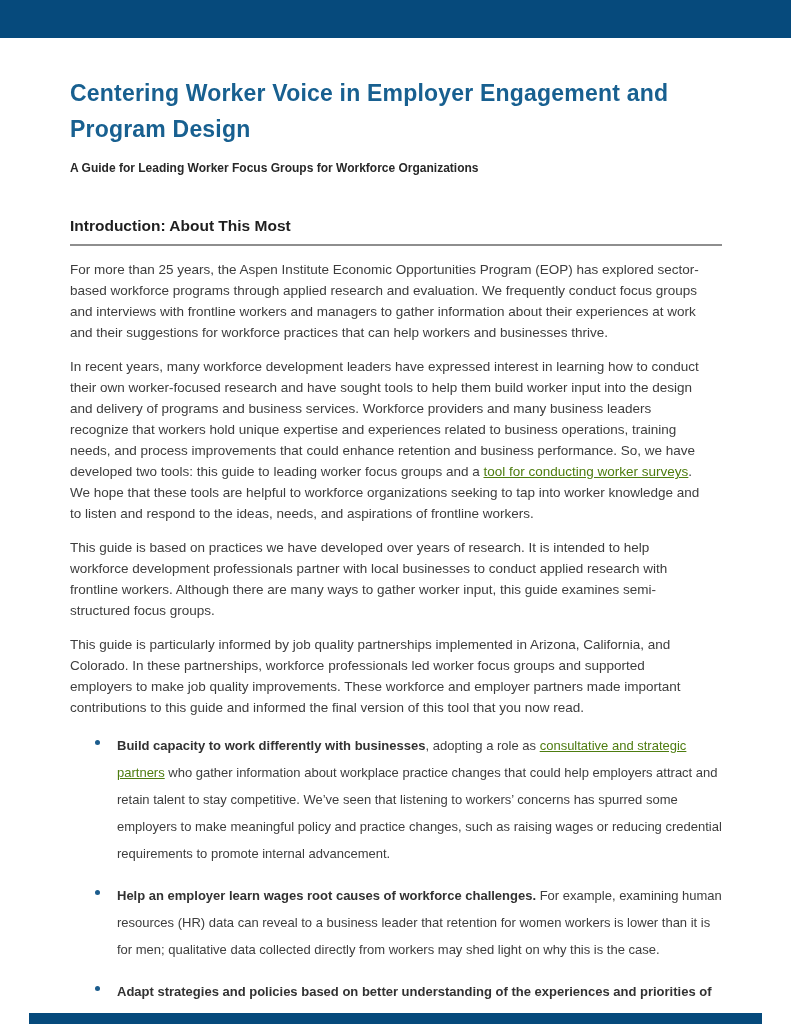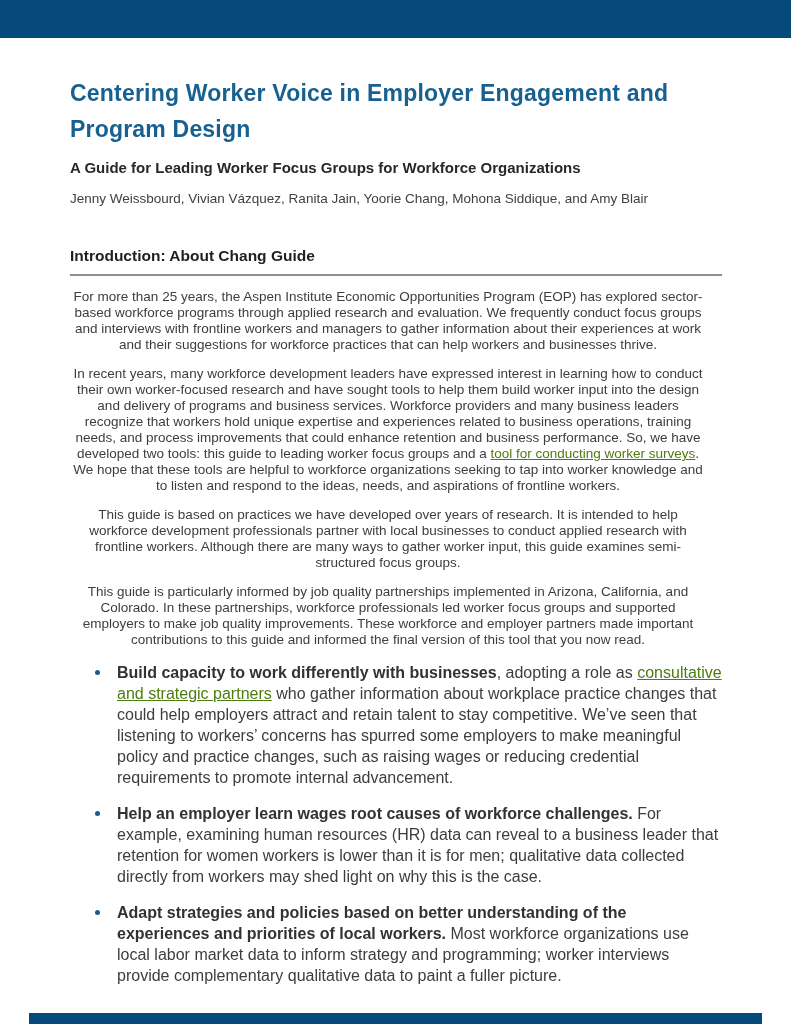--- a/index.html
+++ b/index.html
@@ -33,21 +33,21 @@
   .doc-title {
     margin: 37px 0 0 0;
     font-size: 23px;
     line-height: 36px;
     font-weight: bold;
     letter-spacing: 0.2px;
     color: #186090;
   }
   .doc-subtitle {
     margin: 11px 0 0 0;
-    font-size: 15px;
+    font-size: 12px;
     line-height: 20px;
     font-weight: bold;
     color: #282828;
   }
   .doc-authors {
     margin: 12px 0 0 0;
     font-size: 13.5px;
     line-height: 18px;
     color: #404040;
   }
@@ -60,35 +60,34 @@
   }
   .section-rule {
     margin: 9px 0 0 0;
     border: none;
     height: 2px;
     background: #8E8E8E;
   }
   .para {
     margin: 13px 16px 0 0;
     font-size: 13.5px;
-    line-height: 16px;
+    line-height: 21px;
     color: #3D3D3D;
-    text-align: center;
   }
   .bullet-list {
     margin: 14px 0 0 0;
     padding: 0;
     list-style: none;
   }
   .bullet-item {
     position: relative;
     margin: 1px 0 15px 0;
     padding-left: 47px;
-    font-size: 16px;
-    line-height: 21px;
+    font-size: 13px;
+    line-height: 27px;
     color: #3D3D3D;
   }
   .bullet-dot {
     position: absolute;
     left: 25px;
     top: 8px;
     width: 5px;
     height: 5px;
     border-radius: 50%;
     background: #1B5C8D;
@@ -106,23 +105,22 @@
 <div class="page">
 
   <div class="top-bar"></div>
 
   <div class="content">
 
     <h1 class="doc-title">Centering Worker Voice in Employer Engagement and Program Design</h1>
 
     <h2 class="doc-subtitle">A Guide for Leading Worker Focus Groups for Workforce Organizations</h2>
 
-    <div class="doc-authors">Jenny Weissbourd, Vivian Vázquez, Ranita Jain, Yoorie Chang, Mohona Siddique, and Amy Blair</div>
 
-    <h3 class="section-heading">Introduction: About Chang Guide</h3>
+    <h3 class="section-heading">Introduction: About This Most</h3>
 
     <hr class="section-rule">
 
     <p class="para">For more than 25 years, the Aspen Institute Economic Opportunities Program (EOP) has explored sector-based workforce programs through applied research and evaluation. We frequently conduct focus groups and interviews with frontline workers and managers to gather information about their experiences at work and their suggestions for workforce practices that can help workers and businesses thrive.</p>
 
     <p class="para"><span>In recent years, many workforce development leaders have expressed interest in learning how to conduct their own worker-focused research and have sought tools to help them build worker input into the design and delivery of programs and business services. Workforce providers and many business leaders recognize that workers hold unique expertise and experiences related to business operations, training needs, and process improvements that could enhance retention and business performance. So, we have developed two tools: this guide to leading worker focus groups and a </span><a class="doc-link">tool for conducting worker surveys</a><span>. We hope that these tools are helpful to workforce organizations seeking to tap into worker knowledge and to listen and respond to the ideas, needs, and aspirations of frontline workers.</span></p>
 
     <p class="para">This guide is based on practices we have developed over years of research. It is intended to help workforce development professionals partner with local businesses to conduct applied research with frontline workers. Although there are many ways to gather worker input, this guide examines semi-structured focus groups.</p>
 
     <p class="para">This guide is particularly informed by job quality partnerships implemented in Arizona, California, and Colorado. In these partnerships, workforce professionals led worker focus groups and supported employers to make job quality improvements. These workforce and employer partners made important contributions to this guide and informed the final version of this tool that you now read.</p>

